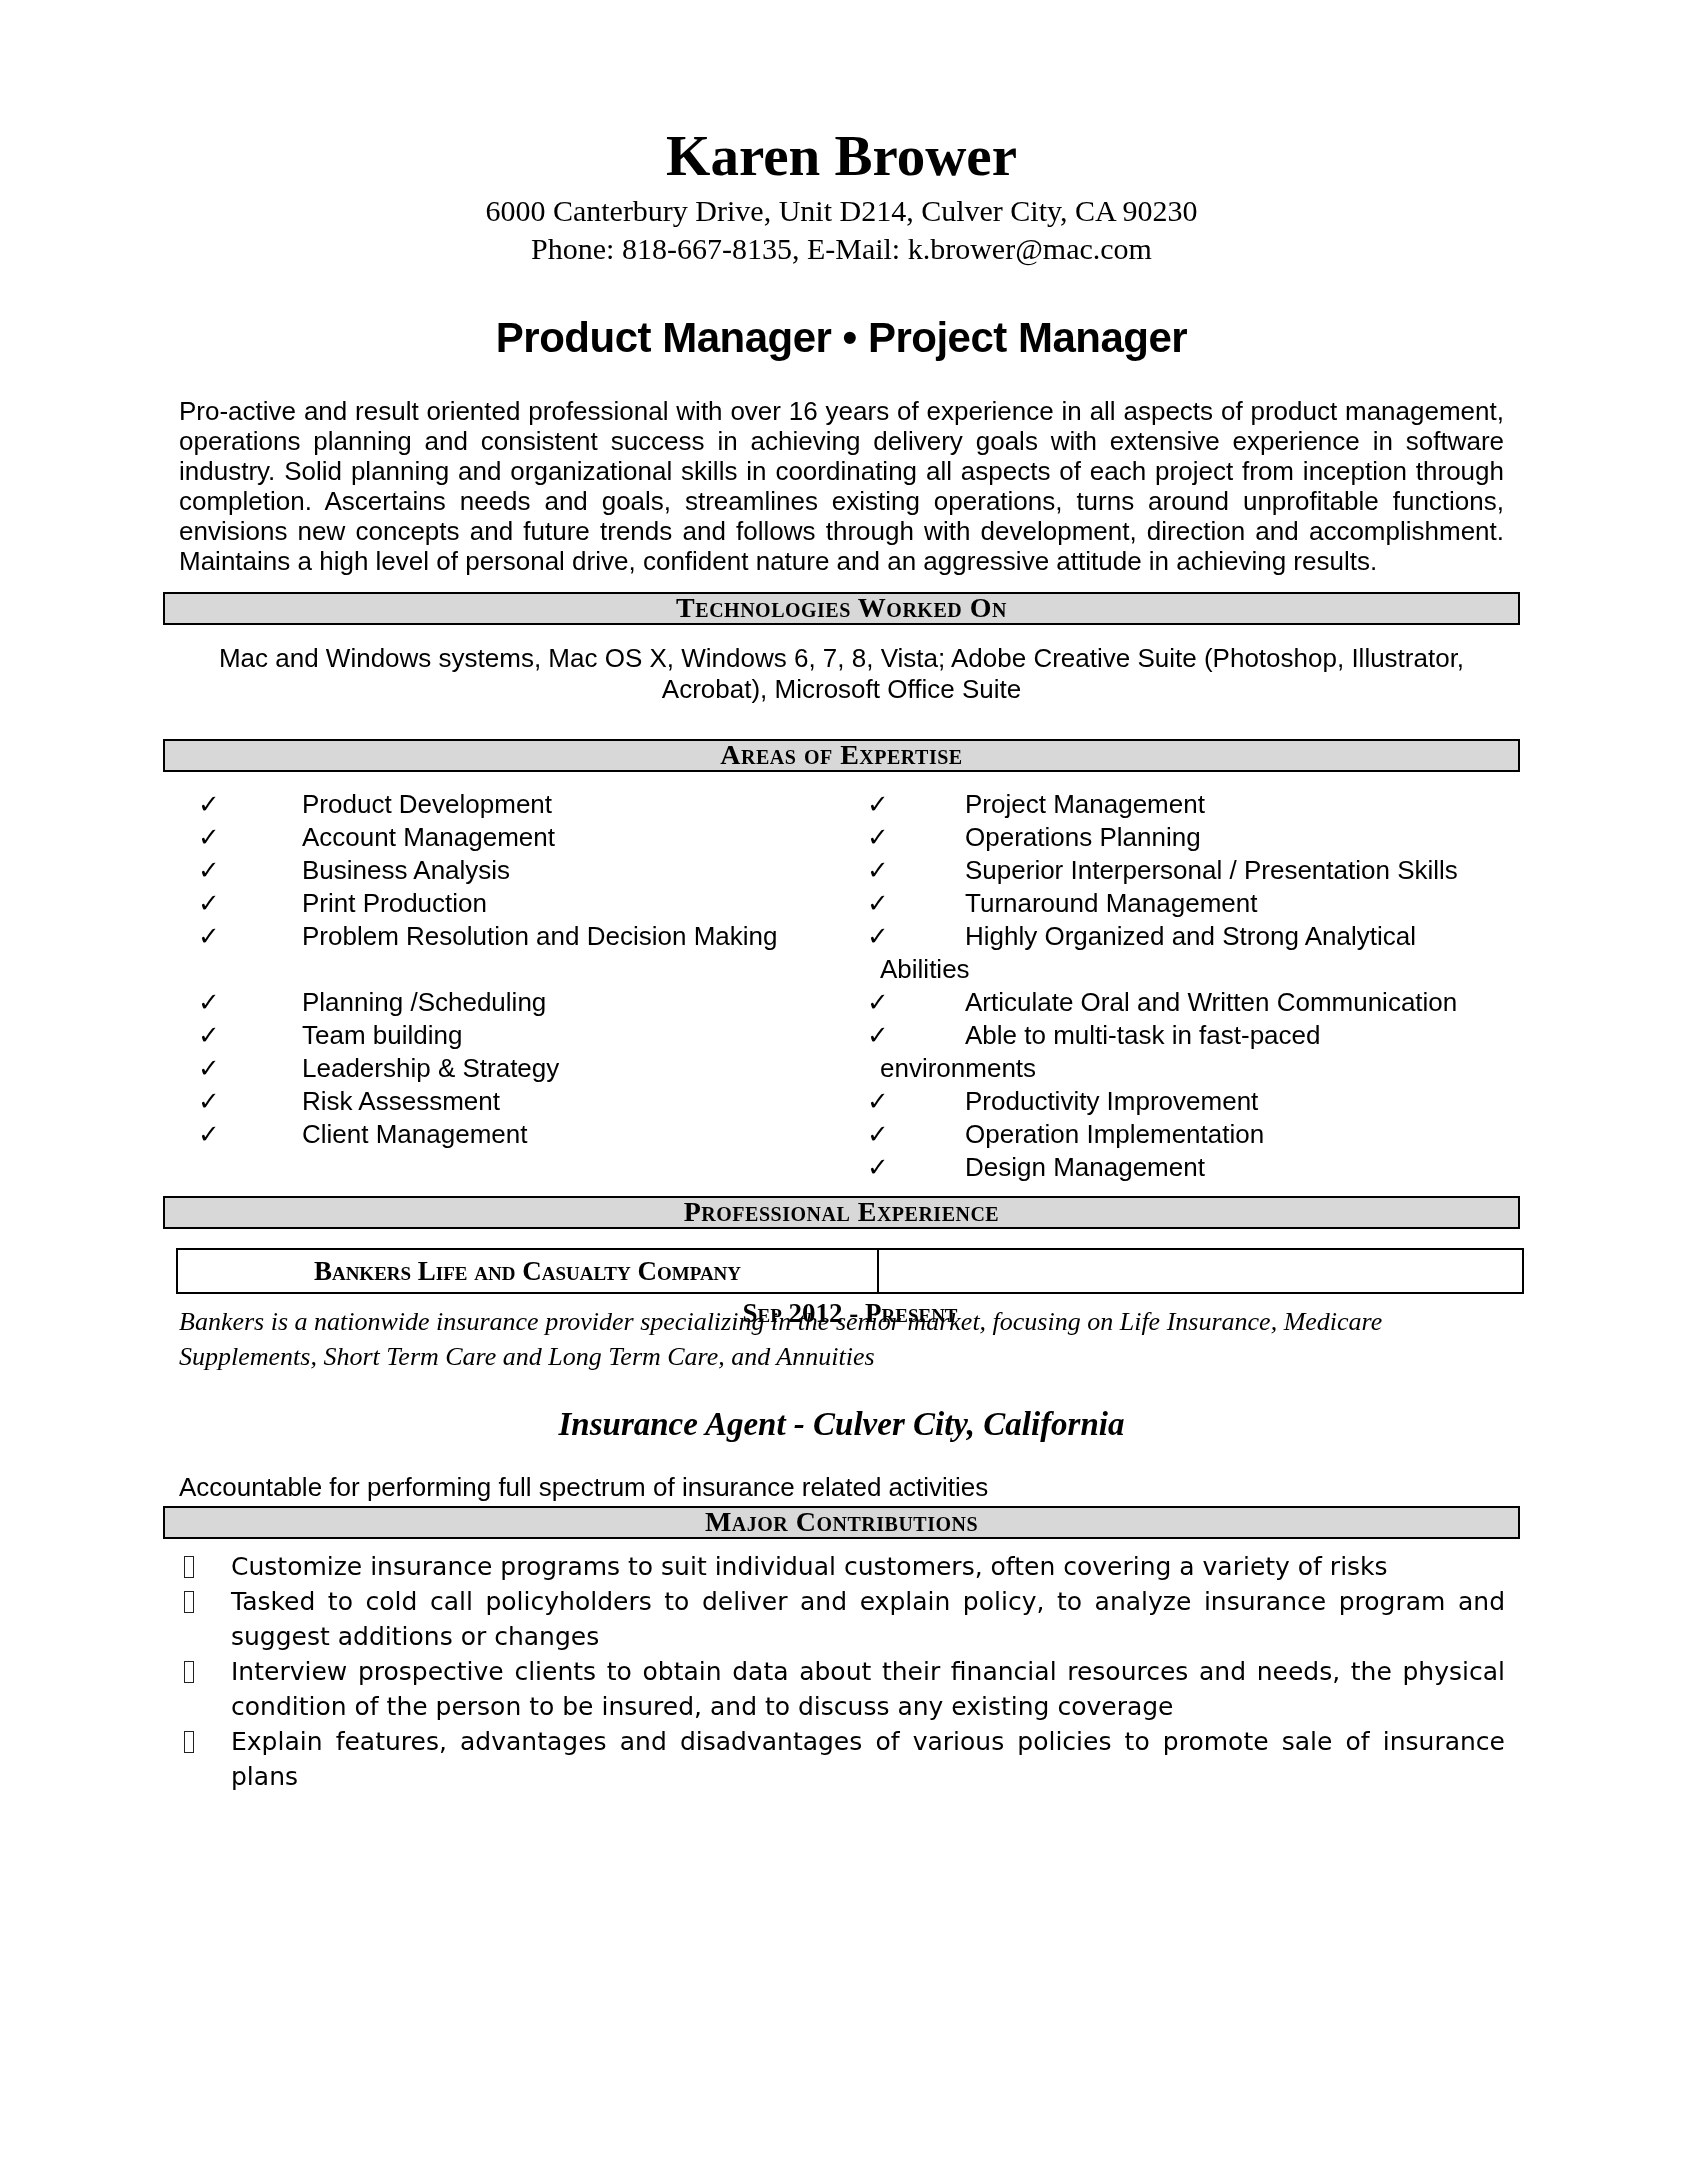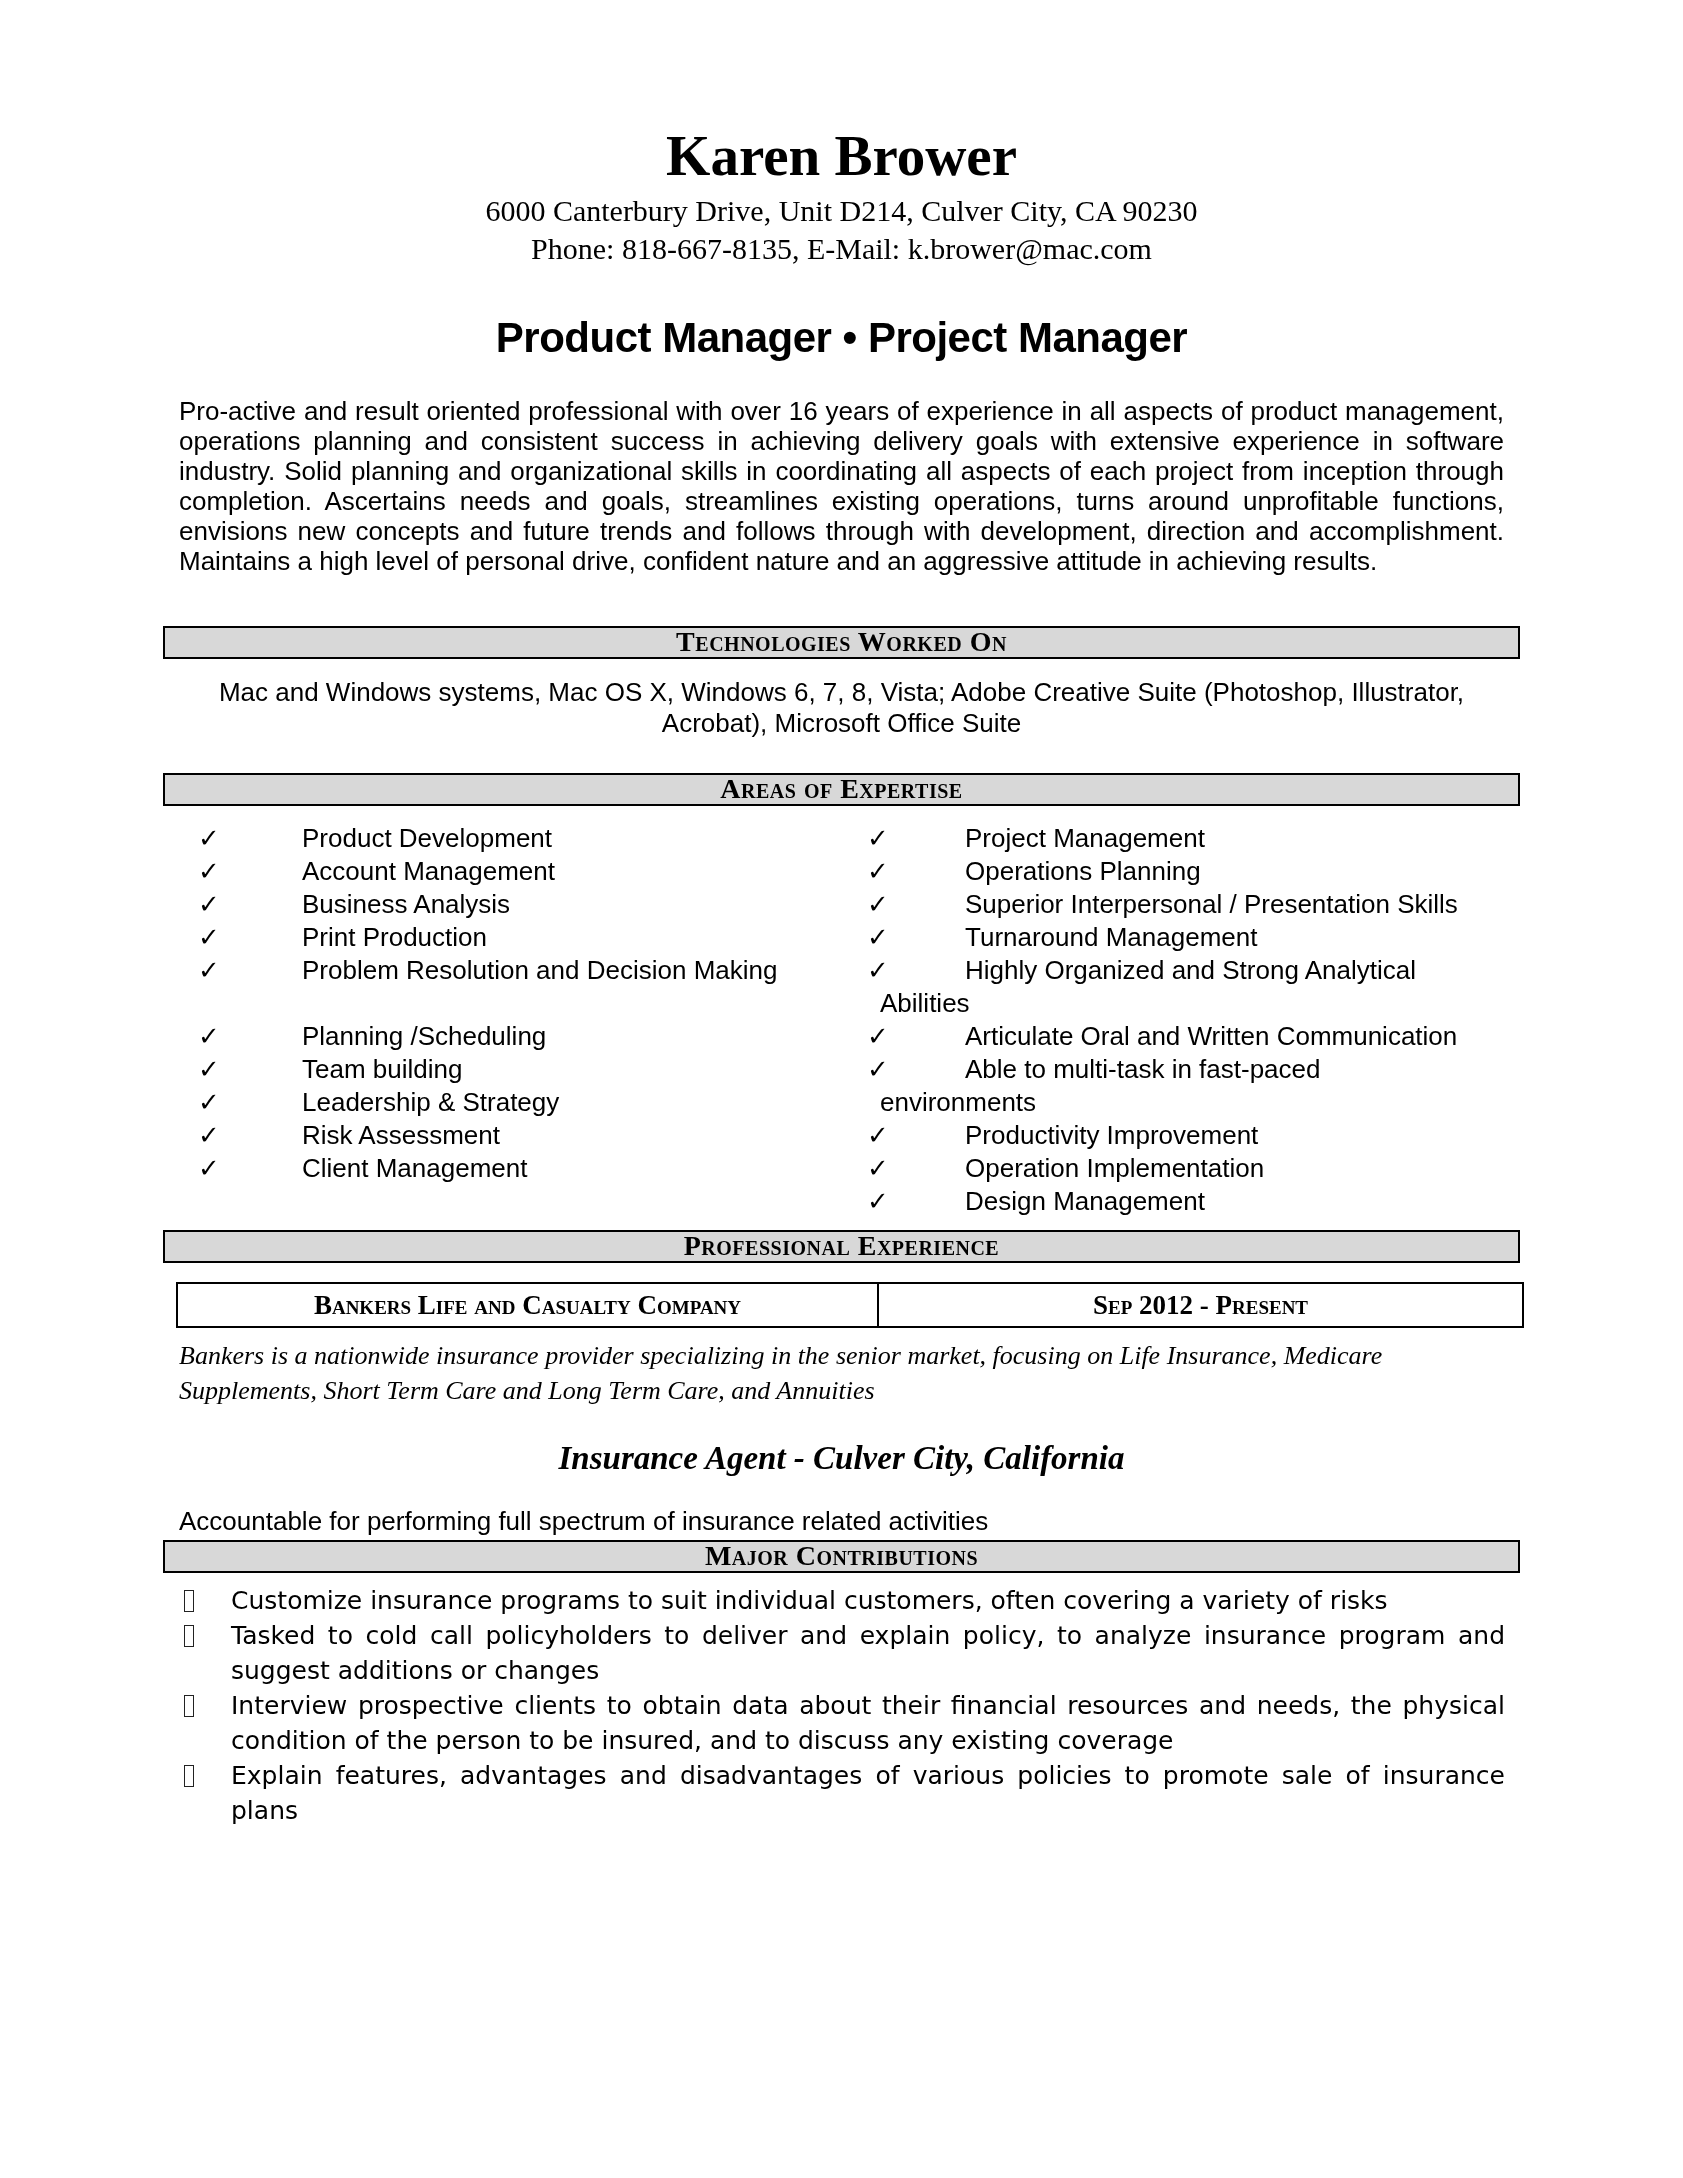--- a/index.html
+++ b/index.html
@@ -15,40 +15,40 @@
   .headline{margin-top:46px;font-family:"Liberation Sans",sans-serif;font-weight:bold;
         font-size:42px;line-height:48px;letter-spacing:-0.5px;}
 
   .summary{margin:34px auto 0 auto;width:1325px;font-size:26px;line-height:30px;
         text-align:justify;text-align-last:left;}
 
   .secbox{box-sizing:border-box;margin-left:163px;width:1357px;height:33px;
         border:2px solid #000;background:#d8d8d8;text-align:center;
         font-family:"Liberation Serif",serif;font-variant:small-caps;font-weight:bold;
         font-size:28px;line-height:28px;letter-spacing:0.5px;}
-  .mt-tech{margin-top:50px;}
+  .mt-tech{margin-top:16px;}
   .mt-areas{margin-top:34px;}
   .mt-exp{margin-top:12px;}
   .mt-major{margin-top:4px;}
 
   .techtext{margin:18px auto 0 auto;width:1332px;text-align:center;
         font-size:26px;line-height:31px;}
 
   .expertise{display:flex;margin:16px 0 0 198px;}
   .col-left{width:669px;}
   .col-right{width:653px;}
   .xrow{display:flex;height:33px;line-height:33px;font-size:26px;white-space:nowrap;}
   .xrow .chk{flex:0 0 104px;font-size:26px;}
   .col-right .xrow .chk{flex:0 0 98px;}
   .xrow.cont{padding-left:13px;}
   .xrow.empty{visibility:hidden;}
 
   .xp-table{box-sizing:border-box;display:flex;margin:19px 0 0 176px;width:1348px;height:46px;
         border:2px solid #000;background:#fff;font-family:"Liberation Serif",serif;
-        font-variant:small-caps;font-weight:bold;font-size:27px;}
+        font-variant:small-caps;font-weight:bold;font-size:27px;flex-direction:column;}
   .cell-co{box-sizing:border-box;width:701px;border-right:2px solid #000;
         text-align:center;line-height:42px;}
   .cell-dates{flex:1;text-align:center;line-height:42px;}
 
   .xp-desc{margin:10px 0 0 179px;width:1332px;font-family:"Liberation Serif",serif;
         font-style:italic;font-size:26px;line-height:35px;}
 
   .role{margin-top:28px;font-family:"Liberation Serif",serif;font-style:italic;
         font-weight:bold;font-size:33px;line-height:44px;}
   .role-sum{margin:26px 0 0 179px;font-size:26px;line-height:30px;}

